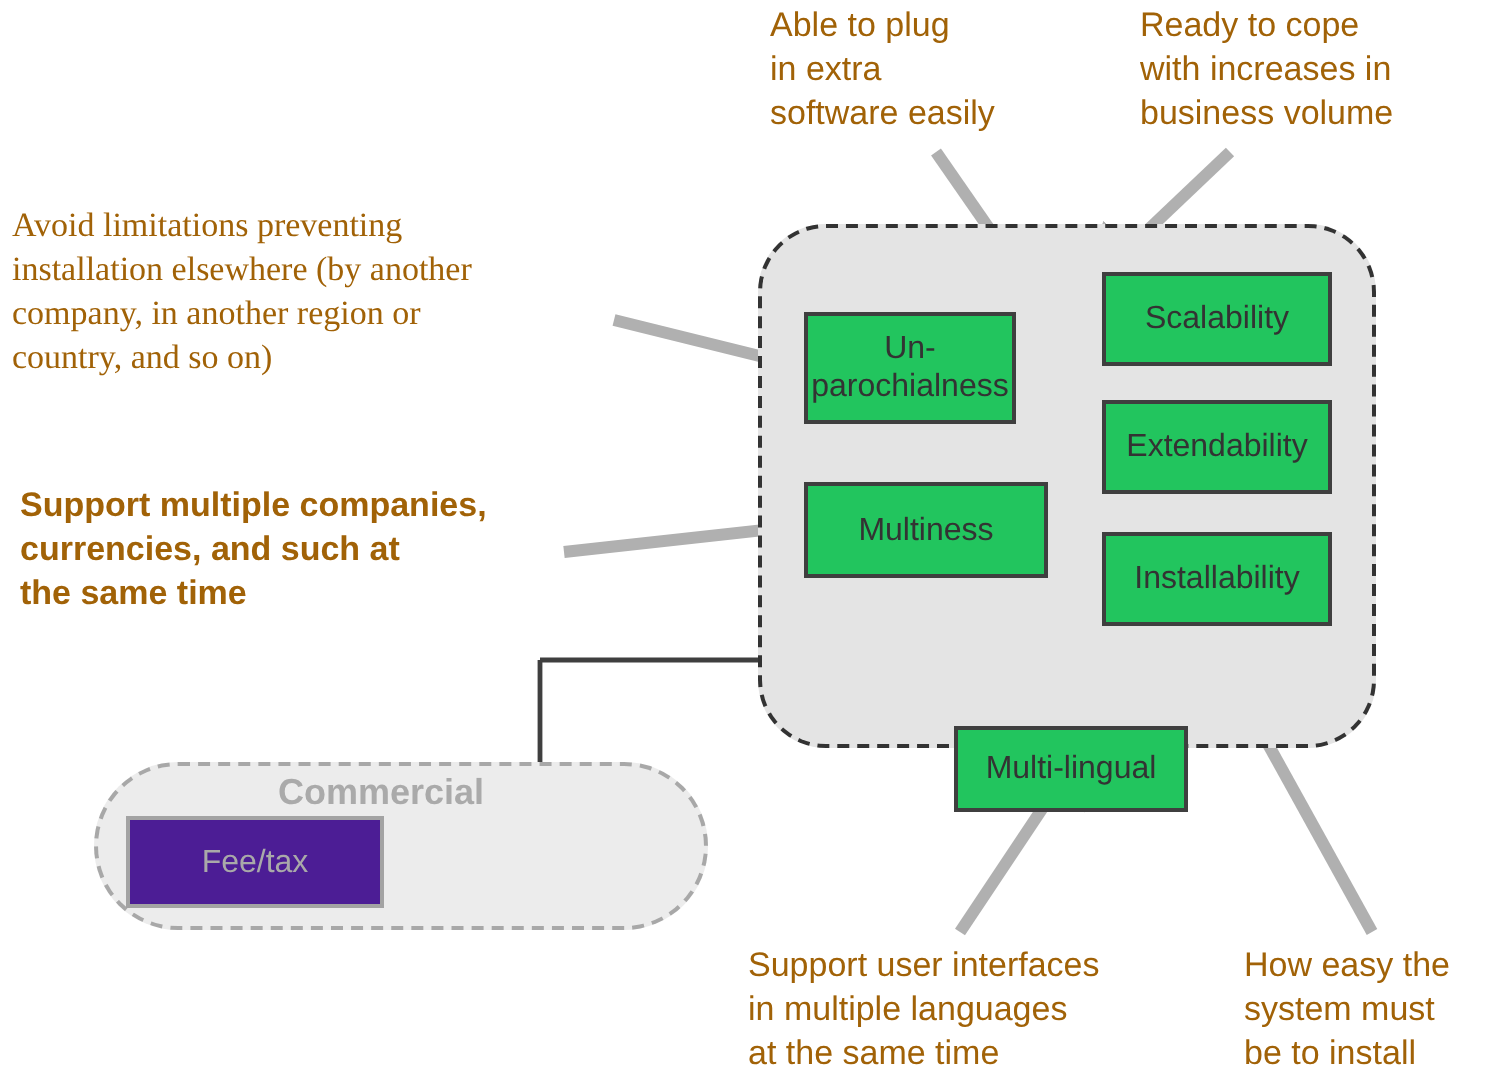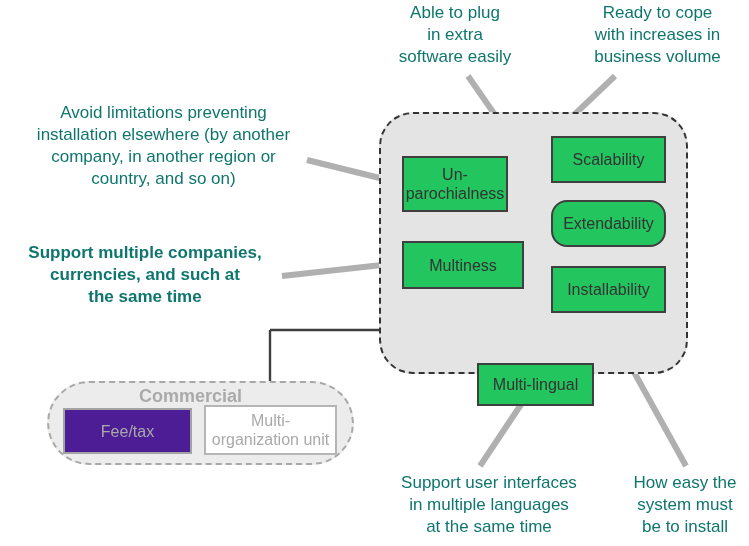--- a/index.html
+++ b/index.html
@@ -5,22 +5,22 @@
   html,body{margin:0;padding:0;background:#ffffff;}
   body{
     width:749px;height:546px;position:relative;overflow:hidden;
     font-family:"Liberation Sans","DejaVu Sans",sans-serif;
     color:#404040;
   }
   #stage{position:absolute;inset:0;width:749px;height:546px;}
   #edges{position:absolute;left:0;top:0;width:749px;height:546px;pointer-events:none;}
 
   .note{
-    position:absolute;color:#0f766e;font-size:17px;line-height:22px;
-    text-align:center;white-space:pre-line;
+    position:absolute;color:#a16207;font-size:17px;line-height:22px;
+    text-align:left;white-space:pre-line;
   }
 
   .group{position:absolute;box-sizing:border-box;}
   .group-flex{
     left:379px;top:112px;width:309px;height:262px;
     background:#e4e4e4;border:2.5px dashed #333333;border-radius:34px;
   }
   .group-comm{
     left:47px;top:381px;width:307px;height:84px;
     background:#ececec;border:2px dashed #a8a8a8;border-radius:42px;
@@ -41,21 +41,21 @@
     background:#4c1d95;border:2px solid #a3a3a3;color:#a9a9a9;
   }
   .node.muted-white{
     background:#ffffff;border:2px solid #b5b5b5;color:#a9a9a9;
   }
 
   .n-unparochial{left:402px;top:156px;width:106px;height:56px;}
   .n-multiness{left:402px;top:241px;width:122px;height:48px;}
   .n-multilingual{left:477px;top:340px;width:117px;height:43px;margin-top:23px;}
   .n-scalability{left:551px;top:136px;width:115px;height:47px;}
-  .n-extendability{left:551px;top:200px;width:115px;height:47px;border-radius:16px;}
+  .n-extendability{left:551px;top:200px;width:115px;height:47px;}
   .n-installability{left:551px;top:266px;width:115px;height:47px;}
   .n-feetax{left:63px;top:408px;width:129px;height:46px;}
   .n-multiorg{left:204px;top:405px;width:133px;height:50px;}
 </style>
 </head>
 <body>
 
 <div id="stage">
 
   <svg id="edges" viewBox="0 0 749 546">
@@ -109,32 +109,30 @@
   <div class="node n-unparochial">Un-
 parochialness</div>
   <div class="node n-multiness">Multiness</div>
   <div class="node n-multilingual">Multi-lingual</div>
 
   <div class="node n-scalability">Scalability</div>
   <div class="node n-extendability">Extendability</div>
   <div class="node n-installability">Installability</div>
 
   <div class="node muted n-feetax">Fee/tax</div>
-  <div class="node muted-white n-multiorg">Multi-
-organization unit</div>
 
   <div class="note" style="left:385px;top:2px;width:140px;">Able to plug
 in extra
 software easily</div>
 
   <div class="note" style="left:570px;top:2px;width:175px;">Ready to cope
 with increases in
 business volume</div>
 
-  <div class="note" style="left:6px;top:102px;width:315px;">Avoid limitations preventing
+  <div class="note" style="left:6px;top:102px;width:315px;font-family:Liberation Serif, serif;">Avoid limitations preventing
 installation elsewhere (by another
 company, in another region or
 country, and so on)</div>
 
   <div class="note" style="left:10px;top:242px;width:270px;font-weight:bold;">Support multiple companies,
 currencies, and such at
 the same time</div>
 
   <div class="note" style="left:374px;top:472px;width:230px;">Support user interfaces
 in multiple languages

